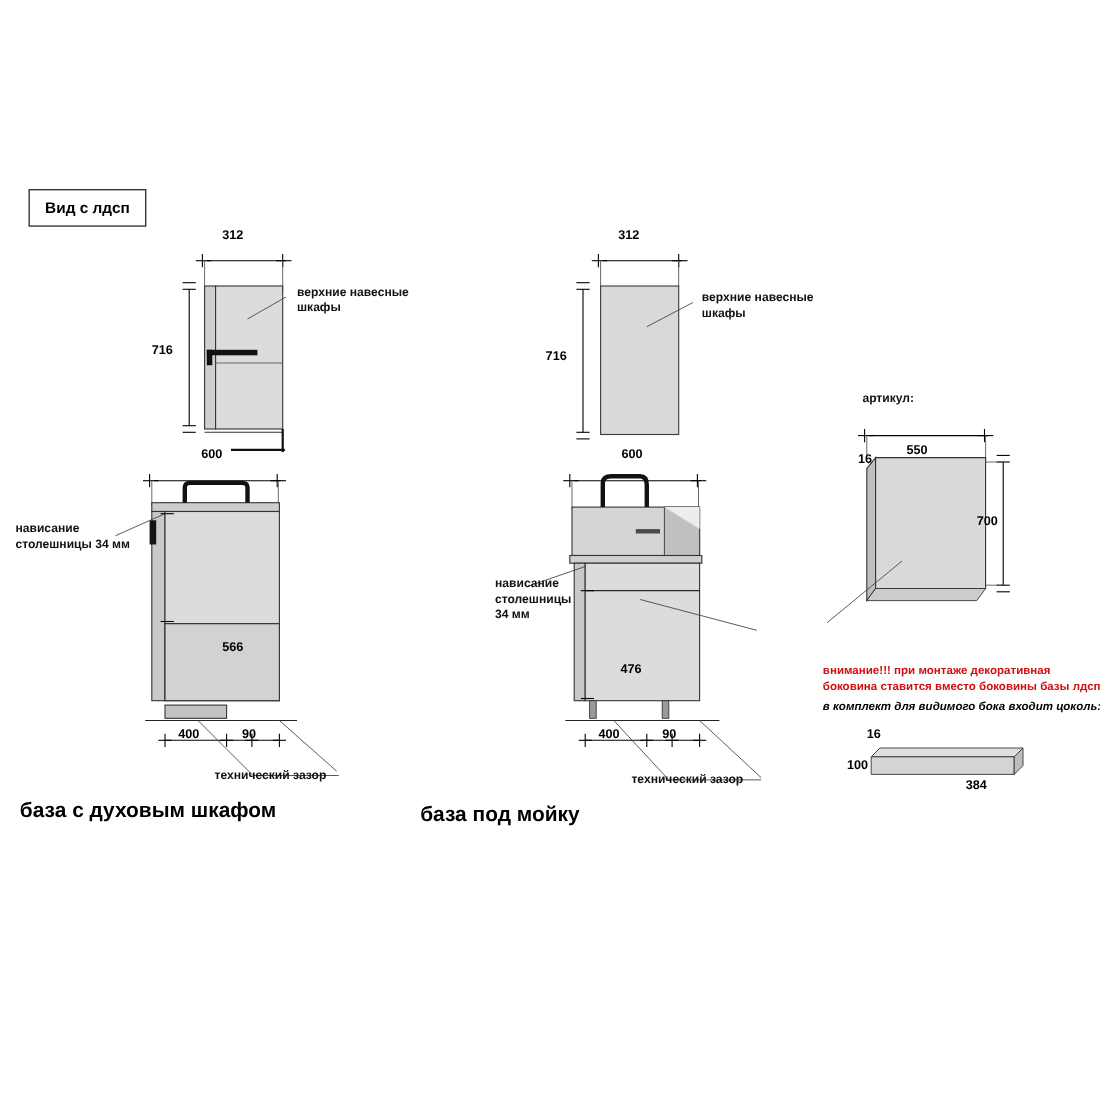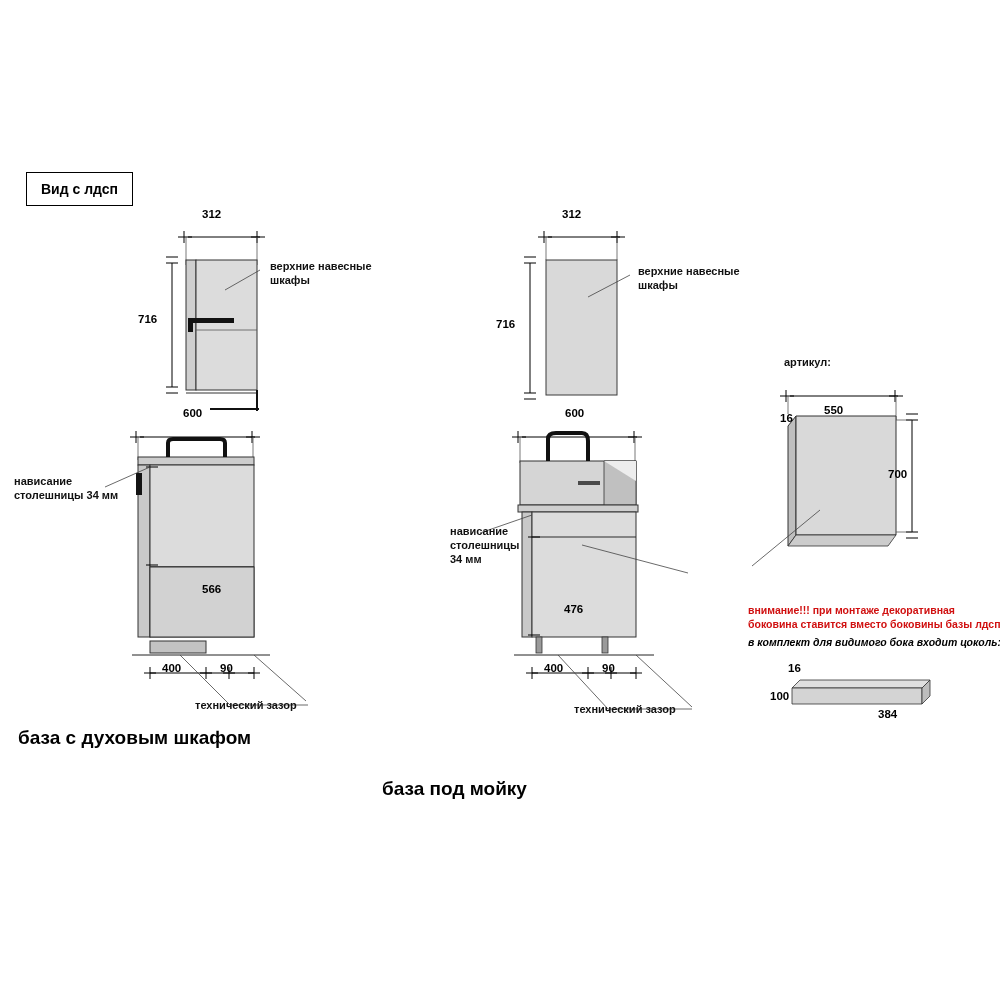--- a/index.html
+++ b/index.html
@@ -246,21 +246,21 @@
     </svg>
 
     <div class="abs dim" style="left:73px; top:-8px;">600</div>
     <div class="abs dim" style="left:72px; top:188px;">476</div>
     <div class="abs label" style="left:-42px; top:110px; width:110px;">нависание
 столешницы
 34 мм</div>
     <div class="abs dim" style="left:52px; top:247px;">400</div>
     <div class="abs dim" style="left:110px; top:247px;">90</div>
     <div class="abs label" style="left:82px; top:288px;">технический зазор</div>
-    <div class="abs cap" style="left:-110px; top:315px;margin-top:48px;">база под мойку</div>
+    <div class="abs cap" style="left:-110px; top:315px;">база под мойку</div>
   </div>
 
   <div class="abs" style="left:740px; top:350px; width:300px; height:380px;">
 
     <div class="abs label" style="left:44px; top:6px;">артикул:</div>
 
     <svg width="300" height="260" style="position:absolute; left:0; top:20px;">
 
       <line x1="50" y1="26" x2="158" y2="26" stroke="#000" stroke-width="1"></line>
       <line x1="46" y1="20" x2="46" y2="32" stroke="#000" stroke-width="1"></line>

